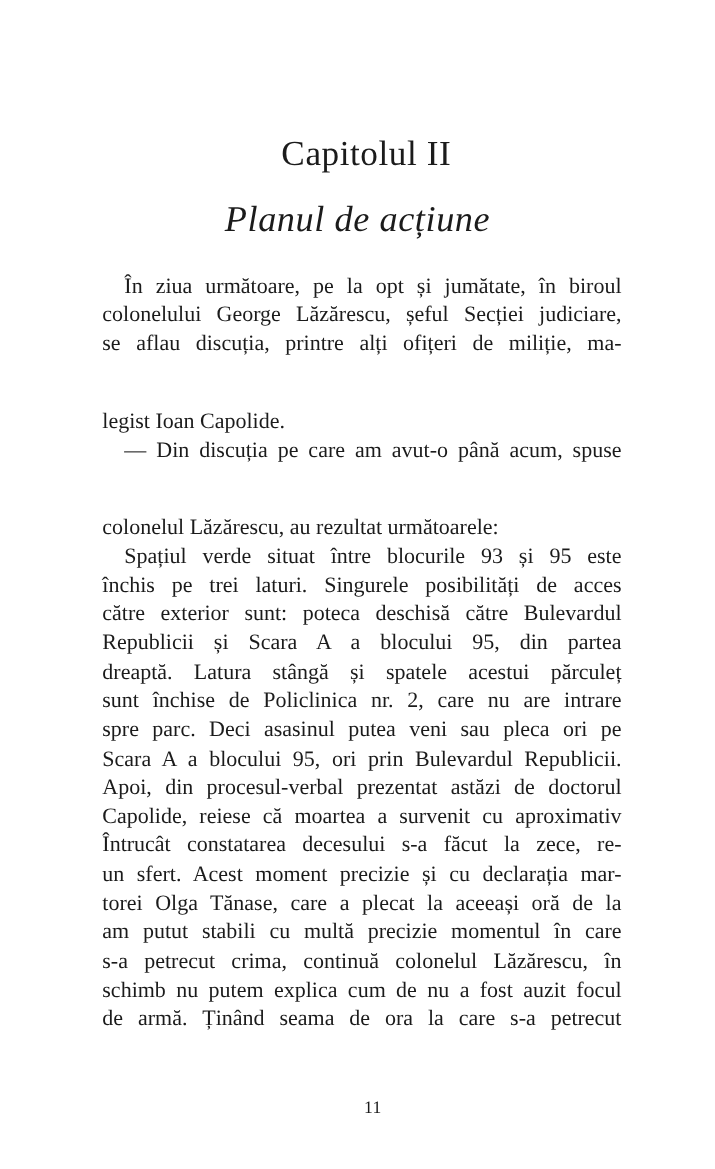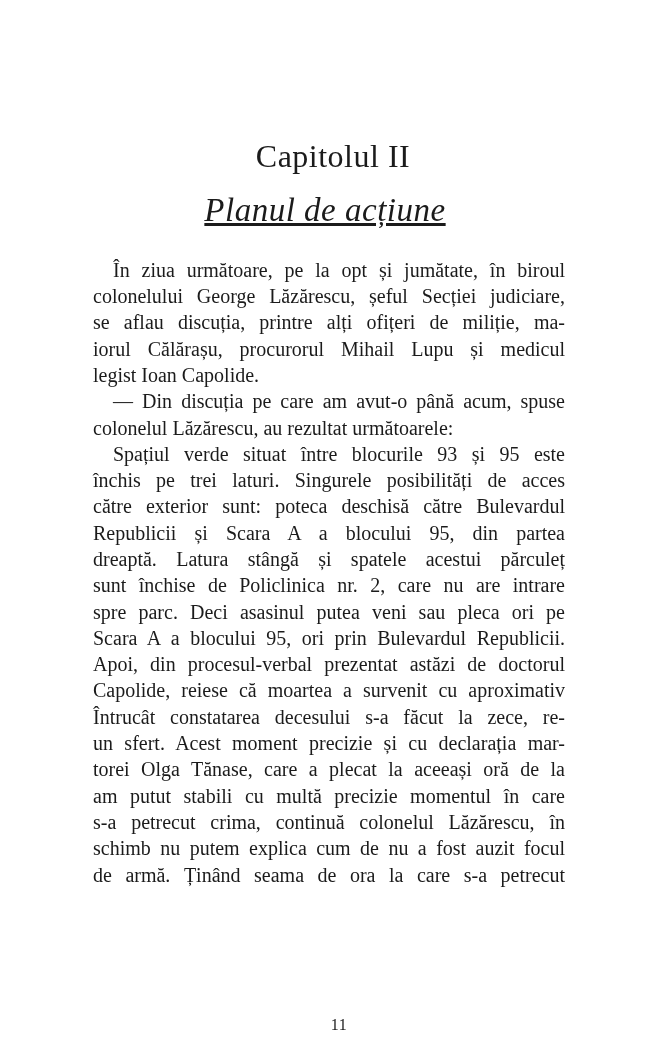--- a/index.html
+++ b/index.html
@@ -14,59 +14,59 @@
     color: #1b1b1b;
     overflow: hidden;
   }
   .book-page {
     position: relative;
     width: 650px;
     height: 1063px;
     background: #ffffff;
   }
   .chapter-title {
-    margin: 17px;
+    margin: 0;
     padding-top: 121px;
     font-size: 32px;
     font-weight: 400;
     font-style: normal;
     text-align: center;
     line-height: 1.15;
     letter-spacing: 0.5px;
     padding-left: 16px;
   }
   .chapter-subtitle {
-    margin: 5px 0 0 0;
+    margin: 24px 0 0 0;
     font-size: 33px;
     font-weight: 400;
     font-style: italic;
     text-align: center;
     line-height: 1.15;
     letter-spacing: 0.5px;
-    text-decoration: underline;
   }
   .text-body {
     width: 472px;
     margin: 27px 0 0 93px;
     font-size: 20px;
   }
   .paragraph {
     margin: 0;
   }
   .line {
     line-height: 26.3px;
     text-align: justify;
     text-align-last: justify;
     white-space: normal;
   }
   .line.first {
     padding-left: 20px;
   }
   .line.last {
     text-align-last: left;
+    margin-top: 44px;
   }
   .page-number {
     position: absolute;
     left: 12px;
     right: 0;
     top: 999px;
     text-align: center;
     font-size: 16px;
     letter-spacing: 0.5px;
     padding-left: 16px;
@@ -76,21 +76,20 @@
 <body>
 
 <div class="book-page">
   <h1 class="chapter-title">Capitolul II</h1>
   <h2 class="chapter-subtitle">Planul de acțiune</h2>
   <div class="text-body" id="text-body">
       <div class="paragraph">
         <div class="line first">În ziua următoare, pe la opt și jumătate, în biroul</div>
         <div class="line">colonelului George Lăzărescu, șeful Secției judiciare,</div>
         <div class="line">se aflau discuția, printre alți ofițeri de miliție, ma-</div>
-        <div class="line">iorul Călărașu, procurorul Mihail Lupu și medicul</div>
         <div class="line last">legist Ioan Capolide.</div>
       </div>
       <div class="paragraph">
         <div class="line first">— Din discuția pe care am avut-o până acum, spuse</div>
         <div class="line last">colonelul Lăzărescu, au rezultat următoarele:</div>
       </div>
       <div class="paragraph">
         <div class="line first">Spațiul verde situat între blocurile 93 și 95 este</div>
         <div class="line">închis pe trei laturi. Singurele posibilități de acces</div>
         <div class="line">către exterior sunt: poteca deschisă către Bulevardul</div>

